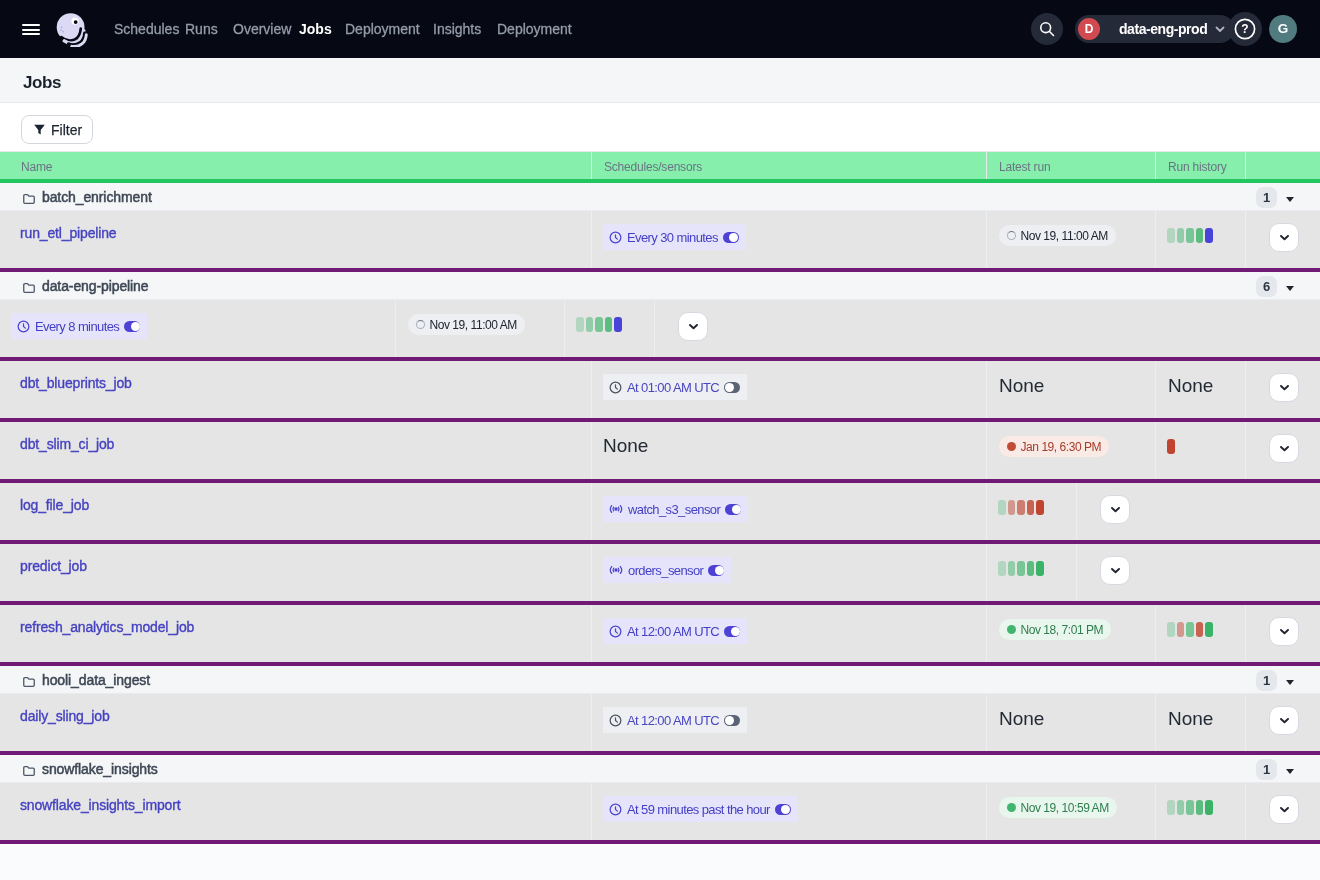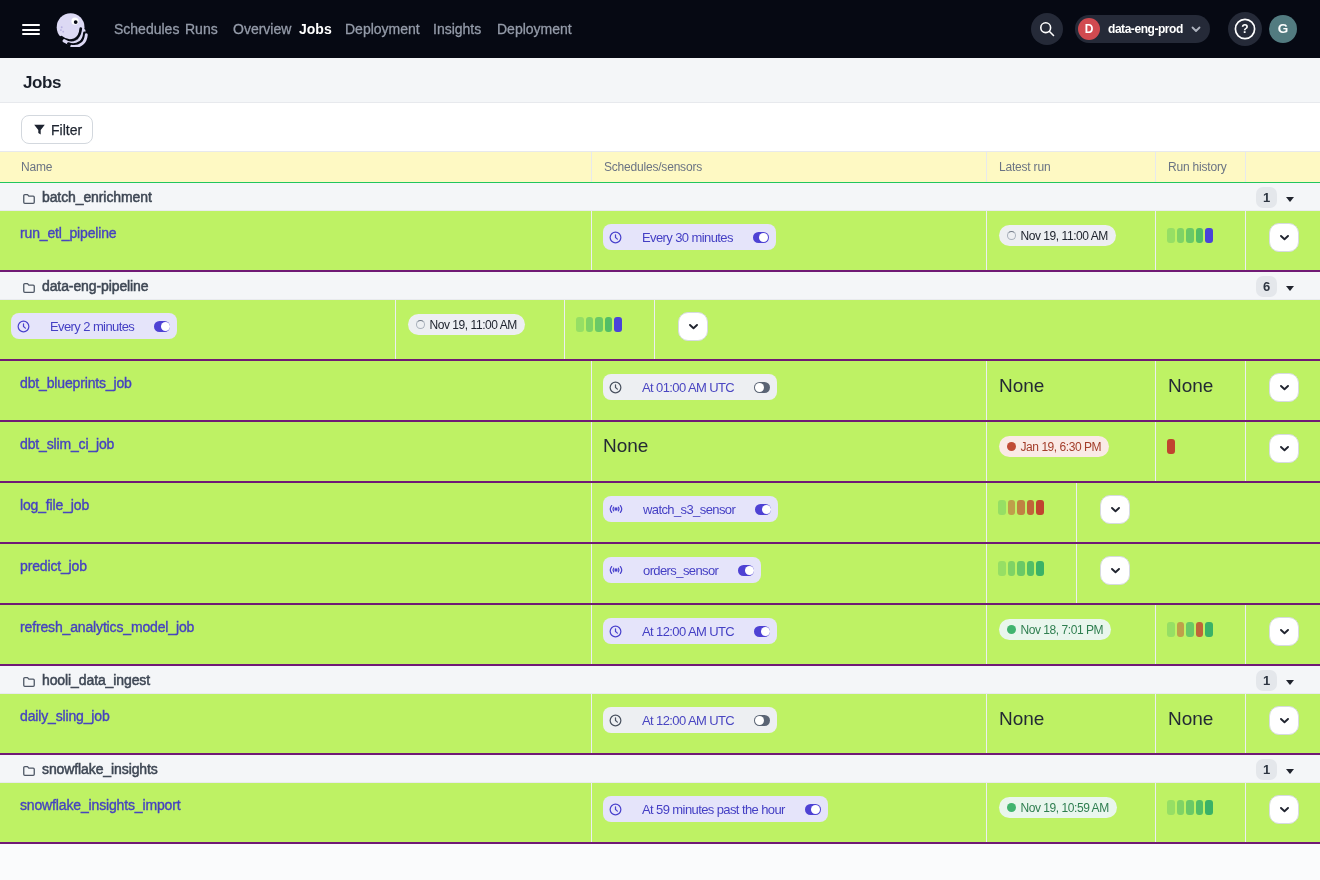--- a/index.html
+++ b/index.html
@@ -12,52 +12,52 @@
   color:#949ba9;-webkit-text-stroke:.3px #949ba9}
 .navitem.active{color:#fff;font-weight:700;-webkit-text-stroke:0 transparent}
 .circlebtn{position:absolute;border-radius:50%;background:#252a38}
 .srch{left:1031px;top:13px;width:32px;height:32px}
 .helpb{left:1228px;top:12px;width:34px;height:34px}
 .circlebtn svg{position:absolute;left:50%;top:50%;transform:translate(-50%,-50%)}
 .depl{position:absolute;left:1075px;top:15px;height:28px;border-radius:14px;
   background:#252a38;display:flex;align-items:center;padding:0 9px 0 3px}
 .depl .dot{width:22px;height:22px;border-radius:50%;background:#d14a50;color:#fff;
   font-size:12px;font-weight:700;text-align:center;line-height:22px}
-.depl .nm{color:#fff;font-size:12px;font-weight:700;letter-spacing:-.45px;margin:0 8px 0 8px}
+.depl .nm{color:#fff;font-size:14px;font-weight:700;letter-spacing:-.45px;margin:0 8px 0 19px}
 .avatar{position:absolute;left:1269px;top:15px;width:28px;height:28px;border-radius:50%;
   background:#527b80;color:#fff;font-size:13.5px;font-weight:700;text-align:center;line-height:28px}
 
 .pagehead{height:45px;background:#f4f6f8;border-bottom:1px solid #e7e9ed;
   display:flex;align-items:center;padding:6px 0 0 23px;font-size:17px;letter-spacing:-.4px;font-weight:700;color:#1a202b}
 .filterbar{height:49px;background:#fff;border-bottom:1px solid #e7e9ed;padding:12px 0 0 21px}
 .filterbtn{display:inline-flex;align-items:center;gap:5px;height:29px;padding:0 10px 0 11px;
   background:#fff;border:1px solid #d3d8de;border-radius:8px;font-size:14px;color:#1f2530;-webkit-text-stroke:.25px #1f2530}
 
-.thead{display:flex;height:31px;background:#fef9c3;border-bottom:1px solid #22c55e;
+.thead{display:flex;height:31px;background:#86efac;border-bottom:4px solid #22c55e;
   font-size:12px;letter-spacing:-.2px;color:#6b7484}
 .thead>div{padding:8px 0 0 12px;border-left:1px solid #e7e9ed;height:100%}
 .thead>div:first-child{border-left:none}
-.row{display:flex;background:#bef264;border-bottom:2px solid #701a75}
+.row{display:flex;background:#e5e5e5;border-bottom:4px solid #701a75}
 .jrow{height:61px}
 .jrow>div{border-left:1px solid #eceef1;height:100%}
 .jrow>div:first-child{border-left:none}
 .c1{width:591px}.c2{width:395px}.c3{width:169px}.c4{width:90px}.c5{width:75px}
 .thead .c1{padding-left:21px}
 .grow{height:28px;background:#f4f6f8;border-bottom:1px solid #e9ebee;position:relative;
   display:flex;align-items:center}
 .grow .fold{margin-left:22px;margin-top:4px;display:flex}
 .grow .gname{margin-left:6px;font-size:14px;-webkit-text-stroke:.5px #3e4754;letter-spacing:-.1px;color:#3e4754}
 .grow .badge{position:absolute;left:1256px;top:3.5px;width:21px;height:21px;background:#e4e7eb;
   border-radius:7px;text-align:center;line-height:21px;font-size:13px;font-weight:700;color:#2e3642}
 .grow .caret{position:absolute;left:1286px;top:13.5px;width:0;height:0;
   border-left:4.7px solid transparent;border-right:4.7px solid transparent;border-top:5.2px solid #20242d}
 .jname{padding:14px 0 0 20px;font-size:14px;color:#4542c1;-webkit-text-stroke:.35px #4542c1;letter-spacing:-.15px}
 .cellpad{padding:13px 0 0 11px}
-.pill{display:inline-flex;align-items:center;height:26px;border-radius:8px;
-  padding:0 7px 0 6px;font-size:13px;letter-spacing:-.6px;gap:20px}
+.pill{display:inline-flex;align-items:center;height:26px;border-radius:0;
+  padding:0 7px 0 6px;font-size:13px;letter-spacing:-.6px;gap:5px}
 .pill.lav{background:#e5e4fa;color:#443fc4}
 .pill.gry{background:#edeff2;color:#4a46c2}
 .none{font-size:19px;color:#232a34;padding:14px 0 0 12px}
 .lrun{display:inline-flex;align-items:center;height:21px;border-radius:11px;margin:14px 0 0 12px;
   padding:0 8px;font-size:12px;letter-spacing:-.45px;color:#20252f;gap:4.5px}
 .lrun.g0{background:#edeff2}
 .lrun.gn{background:#e9f6ed;color:#2e7e4f}
 .lrun.rd{background:#faeae6;color:#a33d2a}
 .dot9{width:9px;height:9px;border-radius:50%}
 .spin{width:9px;height:9px;border-radius:50%;border:1.6px solid #a9b1bc;border-top-color:#717a88}
@@ -190,21 +190,21 @@
     <span class="badge">6</span>
     <span class="caret"></span>
   </div>
 <div class="row jrow">
     <div class="c2">
       <div class="cellpad"><span class="pill lav">
           <svg width="13" height="13" viewBox="0 0 16 16" fill="none">
             <circle cx="8" cy="8" r="6.6" stroke="#4a43cd" stroke-width="1.5"></circle>
             <path d="M8 4.6V8l2.3 2" stroke="#4a43cd" stroke-width="1.5" stroke-linecap="round"></path>
           </svg>
-          <span>Every 2 minutes</span>
+          <span>Every 8 minutes</span>
           <span class="tgl on">
             <i></i>
           </span>
         </span></div>
     </div>
     <div class="c3"><span class="lrun g0">
         <span class="spin"></span>
         <span>Nov 19, 11:00 AM</span>
       </span></div>
     <div class="c4">

